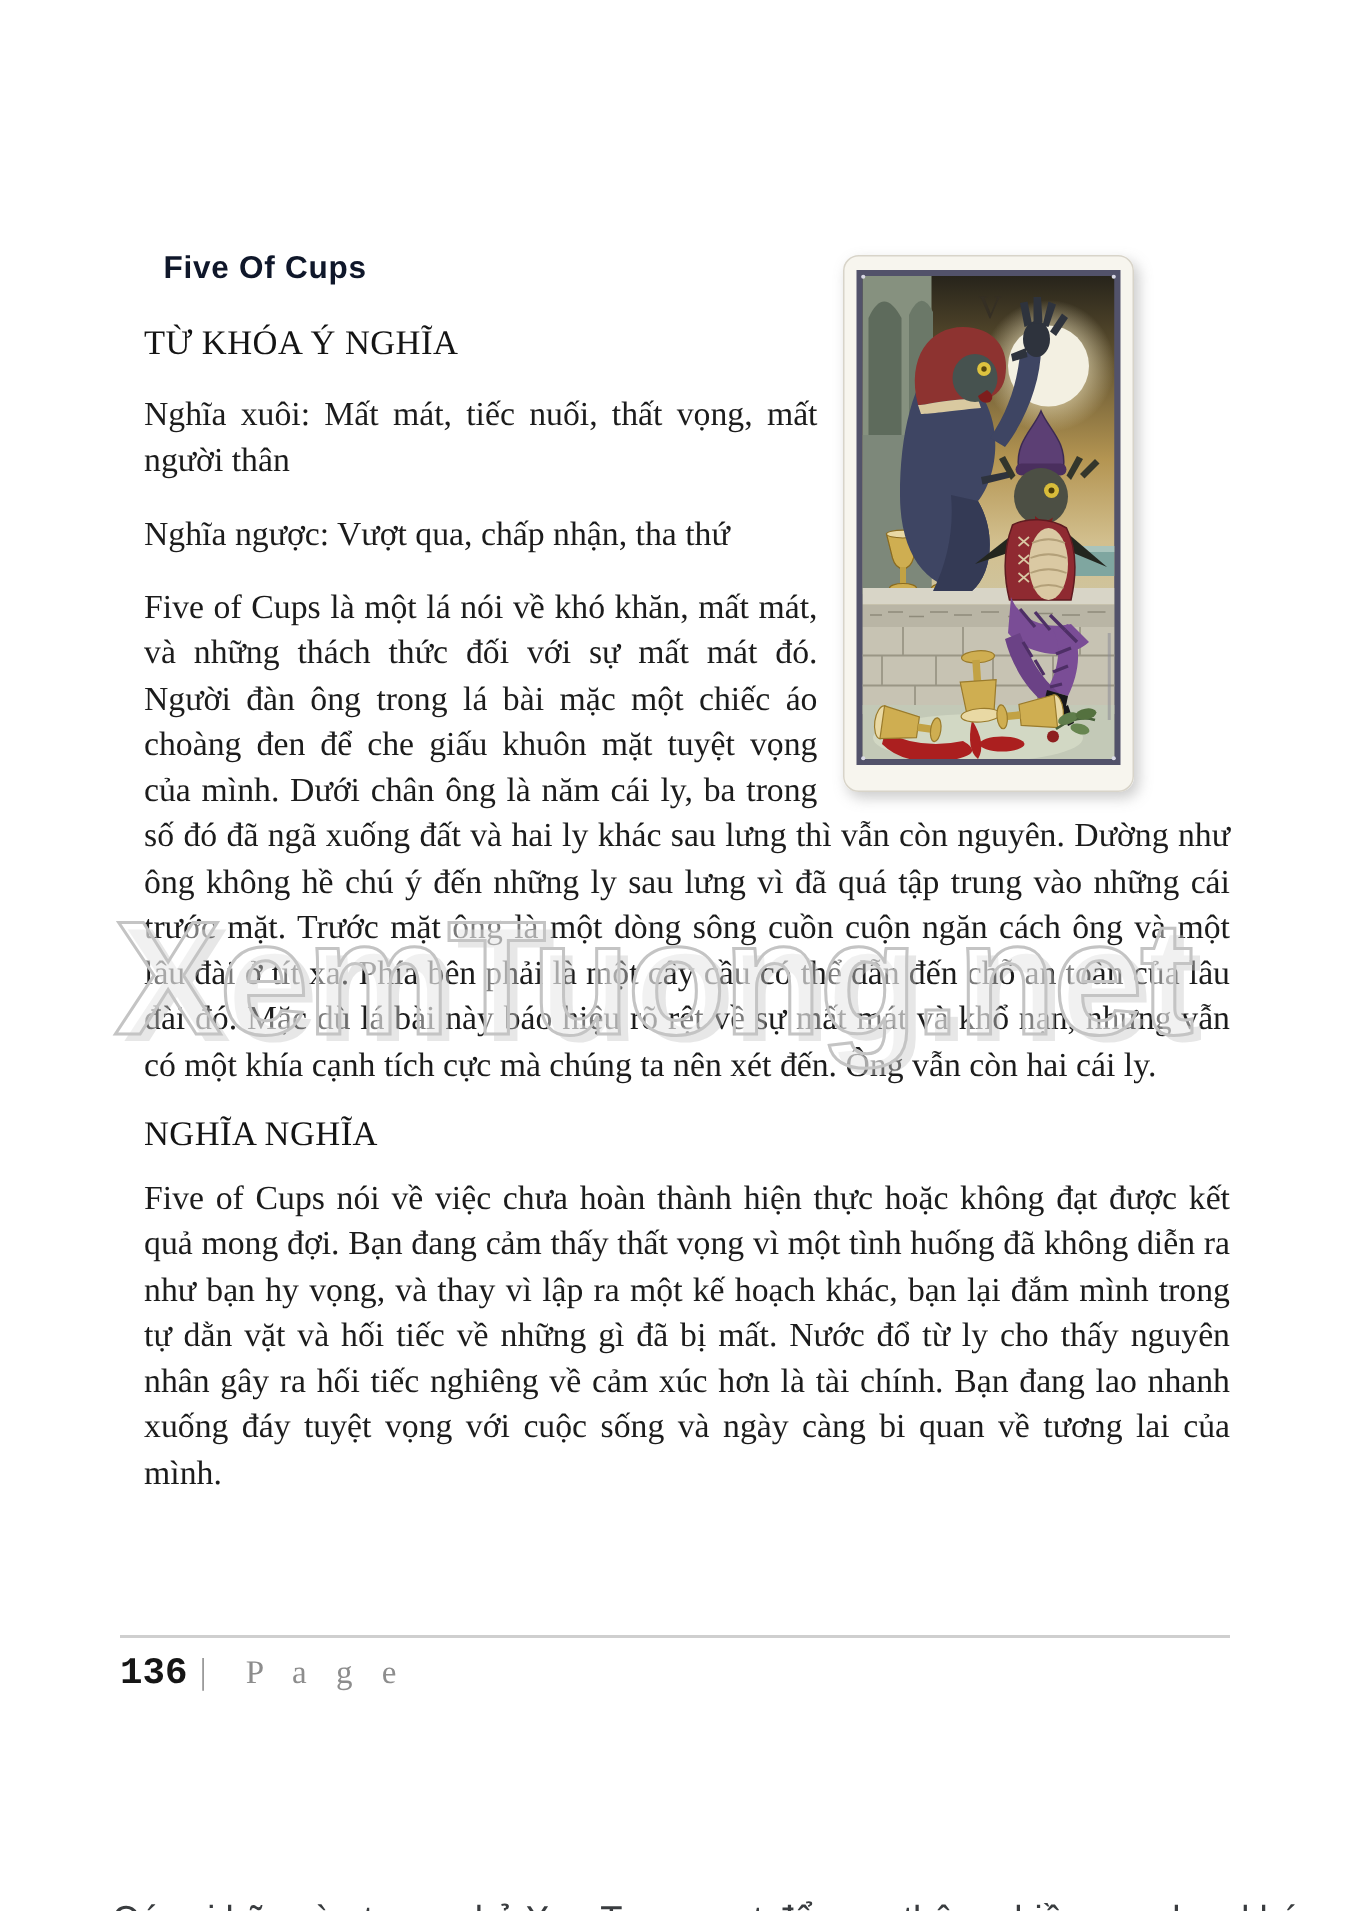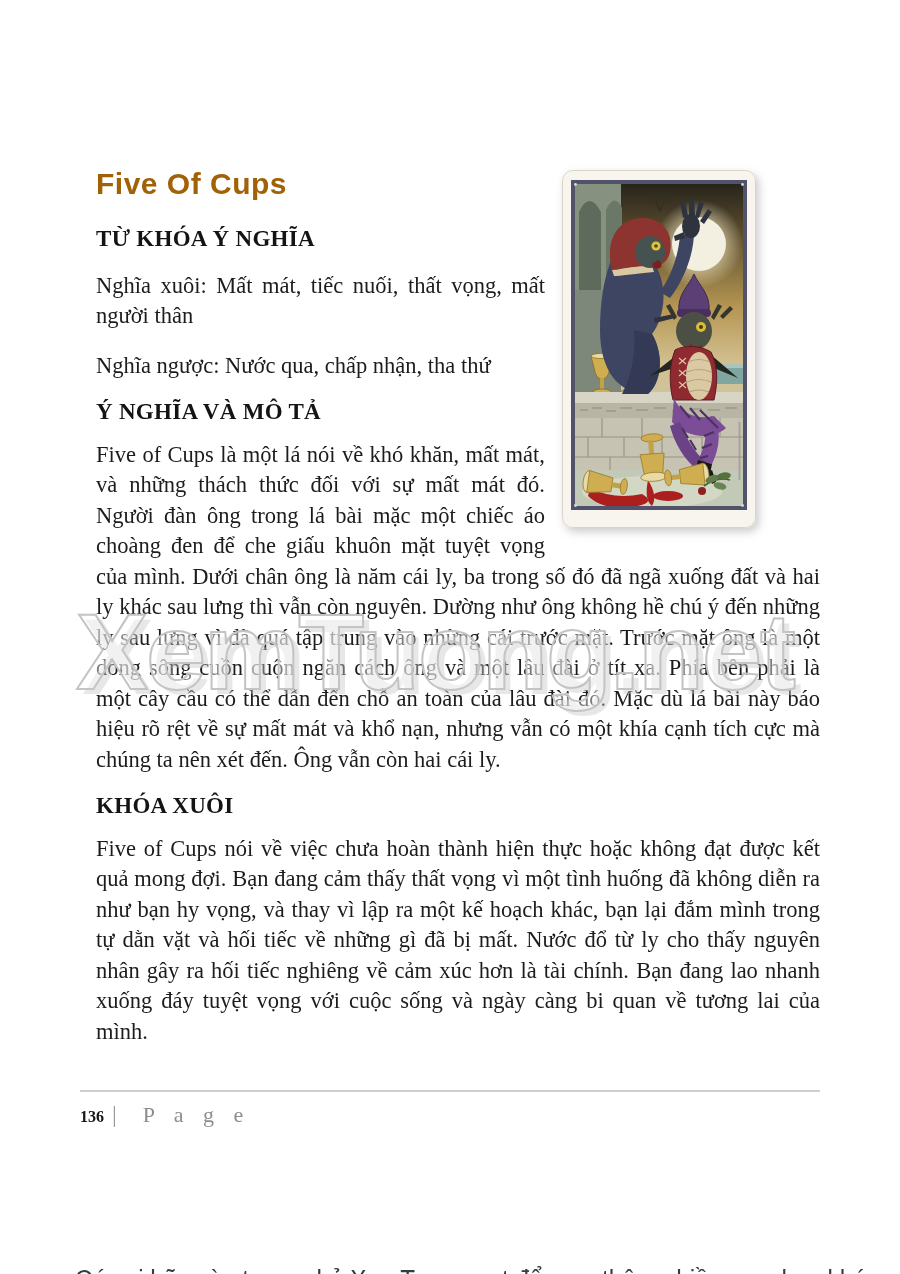--- a/index.html
+++ b/index.html
@@ -4,25 +4,25 @@
 <style>
   html,body { margin:0; padding:0; background:#ffffff; }
   .page {
     position:relative; width:900px; height:1274px; background:#ffffff;
     overflow:hidden; font-family:"Liberation Serif", serif; color:#1f1f1f;
   }
   .content { position:absolute; left:96px; top:168px; width:724px; }
 
   .title {
     font-family:"Liberation Sans", sans-serif; font-weight:700;
-    font-size:30px; line-height:1.05; letter-spacing:0.5px;
-    color:#a16207; margin:0 0 26px 0;
+    font-size:21px; line-height:1.05; letter-spacing:0.5px;
+    color:#0f172a; margin:0 0 26px 13px;
   }
   .heading {
-    font-family:"Liberation Serif", serif; font-weight:700;
+    font-family:"Liberation Serif", serif; font-weight:400;
     font-size:23px; line-height:1.15; letter-spacing:0.3px;
     color:#141414; margin:18px 0 14px 0;
   }
   .heading.first { margin-top:6px; }
   .bodytext {
     font-size:22.5px; line-height:30.5px; text-align:justify;
     margin:0 0 17px 0; color:#1c1c1c;
   }
   .kw { margin-bottom:18px;margin-top:19px; }
 
@@ -44,21 +44,21 @@
     -webkit-text-stroke:2px #c4c4c4;
     text-shadow:6px 5px 0 rgba(202,202,202,0.45);
     z-index:4; pointer-events:none; white-space:nowrap;
   }
 
   .pagenum-row {
     position:absolute; left:80px; top:1090px; width:740px;
     border-top:2px solid #cfcfcf; padding-top:9px;
     font-family:"Liberation Serif", serif;
   }
-  .pagenum-number { font-weight:700; font-size:16px; color:#161616; }
+  .pagenum-number { font-weight:700; font-size:25px; color:#161616;font-family:Liberation Mono, monospace; }
   .pagenum-sep { font-size:24px; color:#9a9a9a; margin:0 6px 0 8px; }
   .pagenum-word { font-size:22px; color:#8d8d8d; letter-spacing:7px;margin-left:20px; }
 
   .footer {
     position:absolute; left:0; top:1228px; width:900px;
     text-align:center; white-space:pre;
     font-family:"Liberation Sans", sans-serif; font-size:27px;
     color:#393c3f; line-height:1.3;
   }
   .footer-inner { display:inline-block; transform:scaleX(0.9); transform-origin:center; }
@@ -288,26 +288,25 @@
           <circle cx="13.5" cy="335.5" r="1.4"></circle>
             <circle cx="180.5" cy="335.5" r="1.4"></circle>
         </g>
       </svg>
     </div>
 
     <h1 class="title">Five Of Cups</h1>
 
     <h2 class="heading first">TỪ KHÓA Ý NGHĨA</h2>
     <p class="bodytext kw">Nghĩa xuôi: Mất mát, tiếc nuối, thất vọng, mất người thân</p>
-    <p class="bodytext kw">Nghĩa ngược: Nước qua, chấp nhận, tha thứ</p>
-
-    <h2 class="heading">Ý NGHĨA VÀ MÔ TẢ</h2>
+    <p class="bodytext kw">Nghĩa ngược: Vượt qua, chấp nhận, tha thứ</p>
+
     <p class="bodytext">Five of Cups là một lá nói về khó khăn, mất mát, và những thách thức đối với sự mất mát đó. Người đàn ông trong lá bài mặc một chiếc áo choàng đen để che giấu khuôn mặt tuyệt vọng của mình. Dưới chân ông là năm cái ly, ba trong số đó đã ngã xuống đất và hai ly khác sau lưng thì vẫn còn nguyên. Dường như ông không hề chú ý đến những ly sau lưng vì đã quá tập trung vào những cái trước mặt. Trước mặt ông là một dòng sông cuồn cuộn ngăn cách ông và một lâu đài ở tít xa. Phía bên phải là một cây cầu có thể dẫn đến chỗ an toàn của lâu đài đó. Mặc dù lá bài này báo hiệu rõ rệt về sự mất mát và khổ nạn, nhưng vẫn có một khía cạnh tích cực mà chúng ta nên xét đến. Ông vẫn còn hai cái ly.</p>
 
-    <h2 class="heading">KHÓA XUÔI</h2>
+    <h2 class="heading">NGHĨA NGHĨA</h2>
     <p class="bodytext">Five of Cups nói về việc chưa hoàn thành hiện thực hoặc không đạt được kết quả mong đợi. Bạn đang cảm thấy thất vọng vì một tình huống đã không diễn ra như bạn hy vọng, và thay vì lập ra một kế hoạch khác, bạn lại đắm mình trong tự dằn vặt và hối tiếc về những gì đã bị mất. Nước đổ từ ly cho thấy nguyên nhân gây ra hối tiếc nghiêng về cảm xúc hơn là tài chính. Bạn đang lao nhanh xuống đáy tuyệt vọng với cuộc sống và ngày càng bi quan về tương lai của mình.</p>
   </div>
 
   <div class="watermark">XemTuong.net</div>
 
   <div class="pagenum-row">
     <span class="pagenum-number">136</span><span class="pagenum-sep">|</span><span class="pagenum-word">P a g e</span>
   </div>
 
   <div class="footer">

